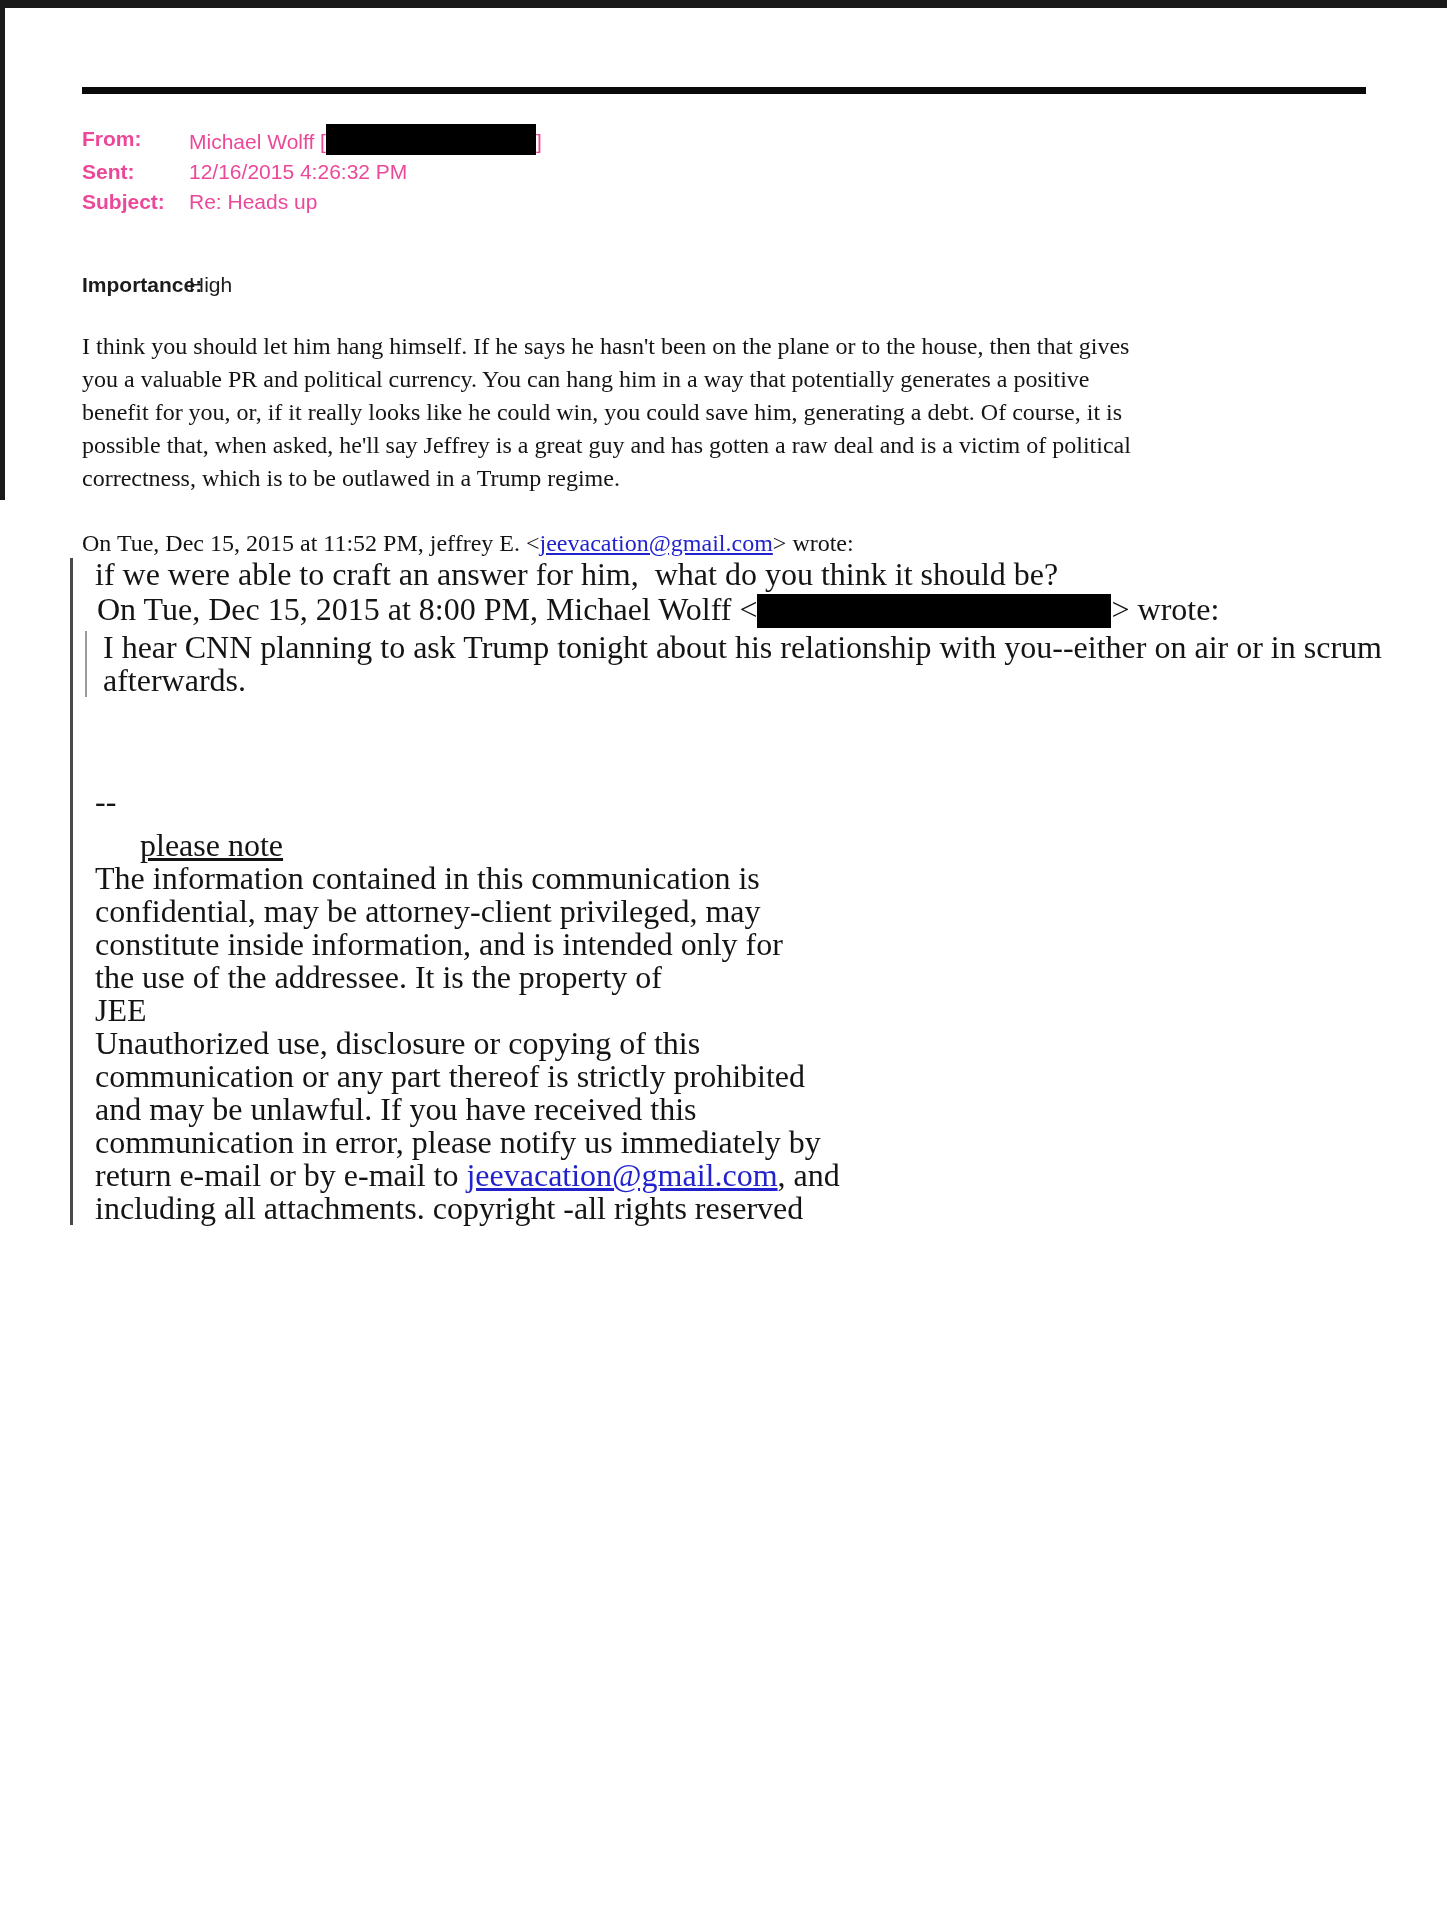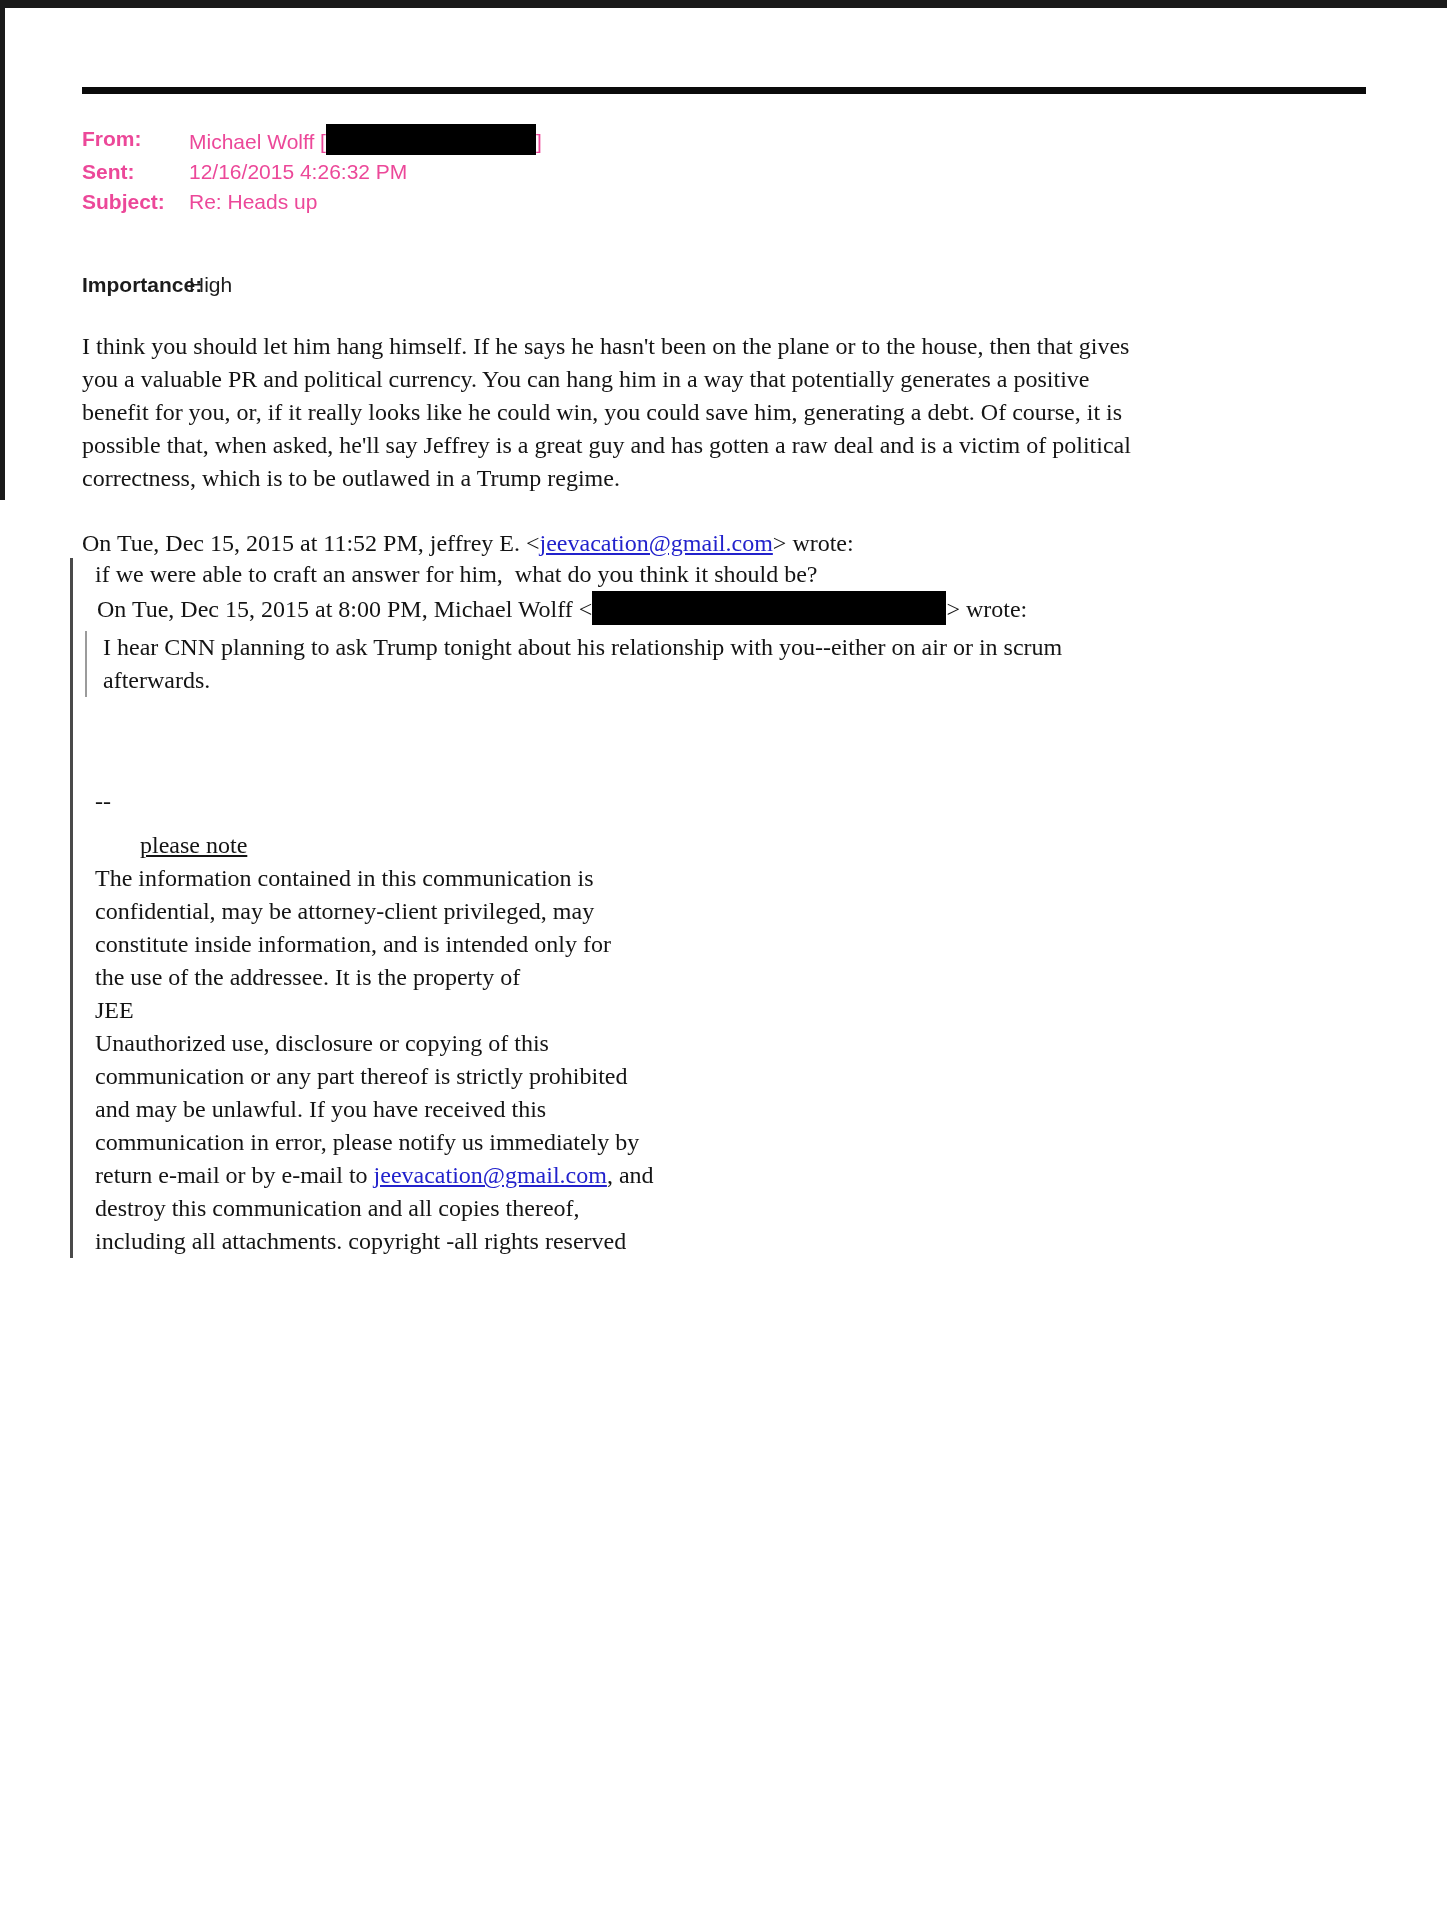--- a/index.html
+++ b/index.html
@@ -66,21 +66,21 @@
   }
   a.lnk {
     color: var(--link-color, #2222cc);
     text-decoration: underline;
   }
   .quote1 {
     position: absolute; left: 70px; top: 558px;
     width: 1340px;
     border-left: 3px solid #4a4a4a;
     padding-left: 22px;
-    font-size: 24px;
+    font-size: 32px;
   }
   .attr2 {
     line-height: 36px; height: 36px;
     white-space: pre; padding-left: 2px;
   }
   .quote2 {
     margin-top: 4px;
     margin-left: -10px;
     border-left: 2px solid #9b9b9b;
     padding-left: 16px;
@@ -145,18 +145,17 @@
       <div class="ln">The information contained in this communication is</div>
       <div class="ln">confidential, may be attorney-client privileged, may</div>
       <div class="ln">constitute inside information, and is intended only for</div>
       <div class="ln">the use of the addressee. It is the property of</div>
       <div class="ln">JEE</div>
       <div class="ln">Unauthorized use, disclosure or copying of this</div>
       <div class="ln">communication or any part thereof is strictly prohibited</div>
       <div class="ln">and may be unlawful. If you have received this</div>
       <div class="ln">communication in error, please notify us immediately by</div>
       <div class="ln"><span>return e-mail or by e-mail to </span><a class="lnk" href="#">jeevacation@gmail.com</a><span>, and</span></div>
-      <div class="ln">destroy this communication and all copies thereof,</div>
       <div class="ln">including all attachments. copyright -all rights reserved</div>
     </div>
   </div>
 
 </div>
 
 </body></html>

